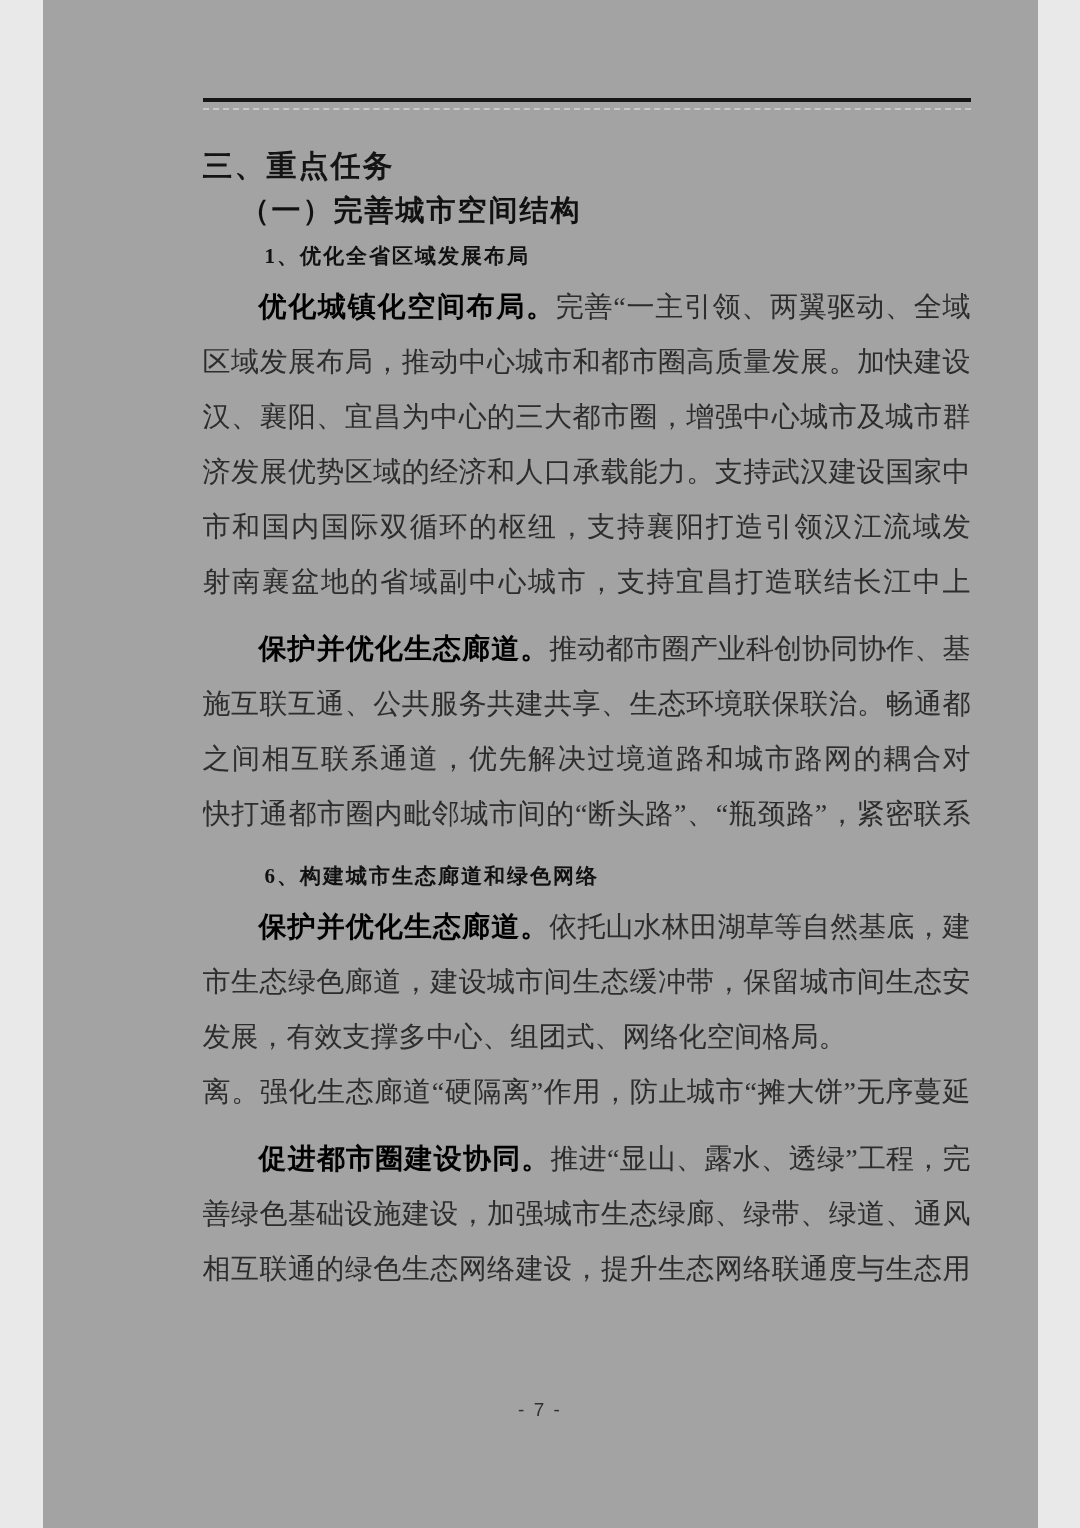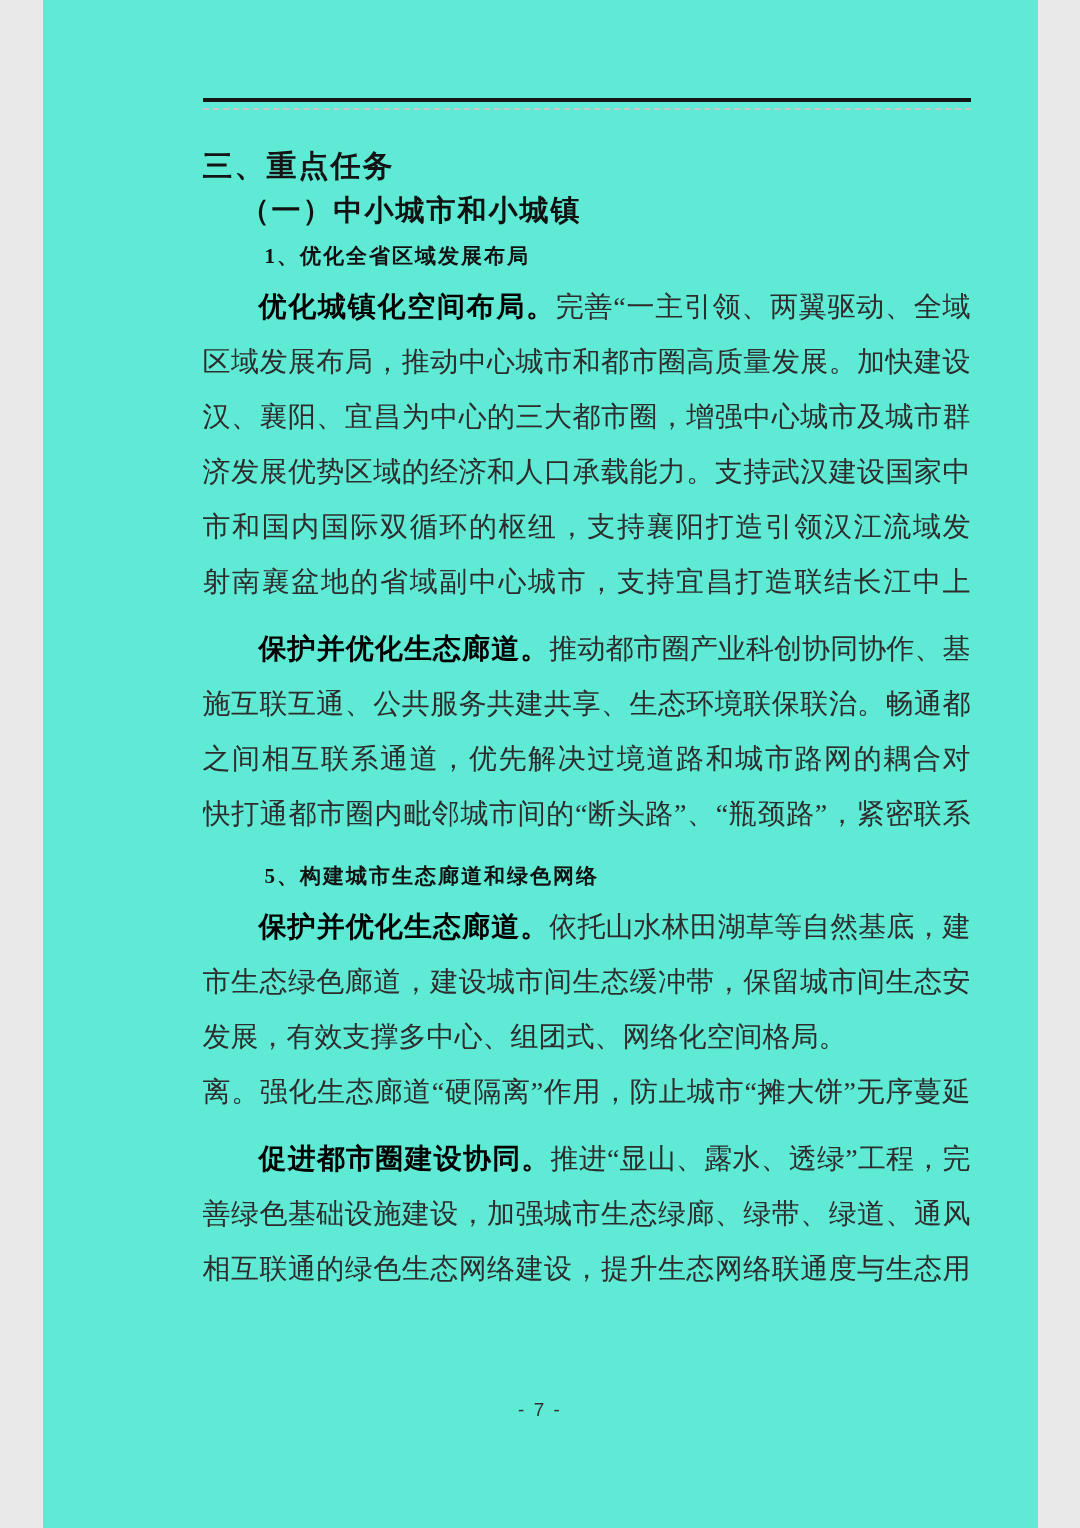--- a/index.html
+++ b/index.html
@@ -2,21 +2,21 @@
 <html><head>
 <meta charset="utf-8">
 <style>
   * { margin: 0; padding: 0; box-sizing: border-box; }
   html, body { background: #e9e9e9; }
   .page {
     position: relative;
     width: 995px;
     height: 1528px;
     margin: 0 auto;
-    background: #5eead4;
+    background: #a3a3a3;
     font-family: "Liberation Serif", "DejaVu Serif", serif;
     color: #2a2a2a;
     overflow: hidden;
   }
   .content {
     position: absolute;
     left: 160px;
     top: 0;
     width: 768px;
   }
@@ -90,40 +90,40 @@
 </head>
 <body>
 
 <div class="page">
   <div class="content">
 
     <div class="top-rule"></div>
     <div class="top-rule-dashed"></div>
 
     <div class="h1">三、重点任务</div>
-    <div class="h2">（一）中小城市和小城镇</div>
+    <div class="h2">（一）完善城市空间结构</div>
     <div class="h3">1、优化全省区域发展布局</div>
 
     <p class="para">
       <span class="line first"><b class="lead">优化城镇化空间布局。</b><span>完善“一主引领、两翼驱动、全域协同”</span></span>
       <span class="line">区域发展布局，推动中心城市和都市圈高质量发展。加快建设以武</span>
       <span class="line">汉、襄阳、宜昌为中心的三大都市圈，增强中心城市及城市群等经</span>
       <span class="line">济发展优势区域的经济和人口承载能力。支持武汉建设国家中心城</span>
       <span class="line">市和国内国际双循环的枢纽，支持襄阳打造引领汉江流域发展、辐</span>
       <span class="line">射南襄盆地的省域副中心城市，支持宜昌打造联结长江中上游、辐</span>
     </p>
 
     <p class="para">
       <span class="line first"><b class="lead">保护并优化生态廊道。</b><span>推动都市圈产业科创协同协作、基础设</span></span>
       <span class="line">施互联互通、公共服务共建共享、生态环境联保联治。畅通都市圈</span>
       <span class="line">之间相互联系通道，优先解决过境道路和城市路网的耦合对接，加</span>
       <span class="line">快打通都市圈内毗邻城市间的“断头路”、“瓶颈路”，紧密联系周边</span>
     </p>
 
-    <div class="h3 h3b">5、构建城市生态廊道和绿色网络</div>
+    <div class="h3 h3b">6、构建城市生态廊道和绿色网络</div>
 
     <p class="para">
       <span class="line first"><b class="lead">保护并优化生态廊道。</b><span>依托山水林田湖草等自然基底，建设城</span></span>
       <span class="line">市生态绿色廊道，建设城市间生态缓冲带，保留城市间生态安全距</span>
       <span class="line endline">发展，有效支撑多中心、组团式、网络化空间格局。</span>
       <span class="line">离。强化生态廊道“硬隔离”作用，防止城市“摊大饼”无序蔓延</span>
     </p>
 
     <p class="para">
       <span class="line first"><b class="lead">促进都市圈建设协同。</b><span>推进“显山、露水、透绿”工程，完</span></span>

